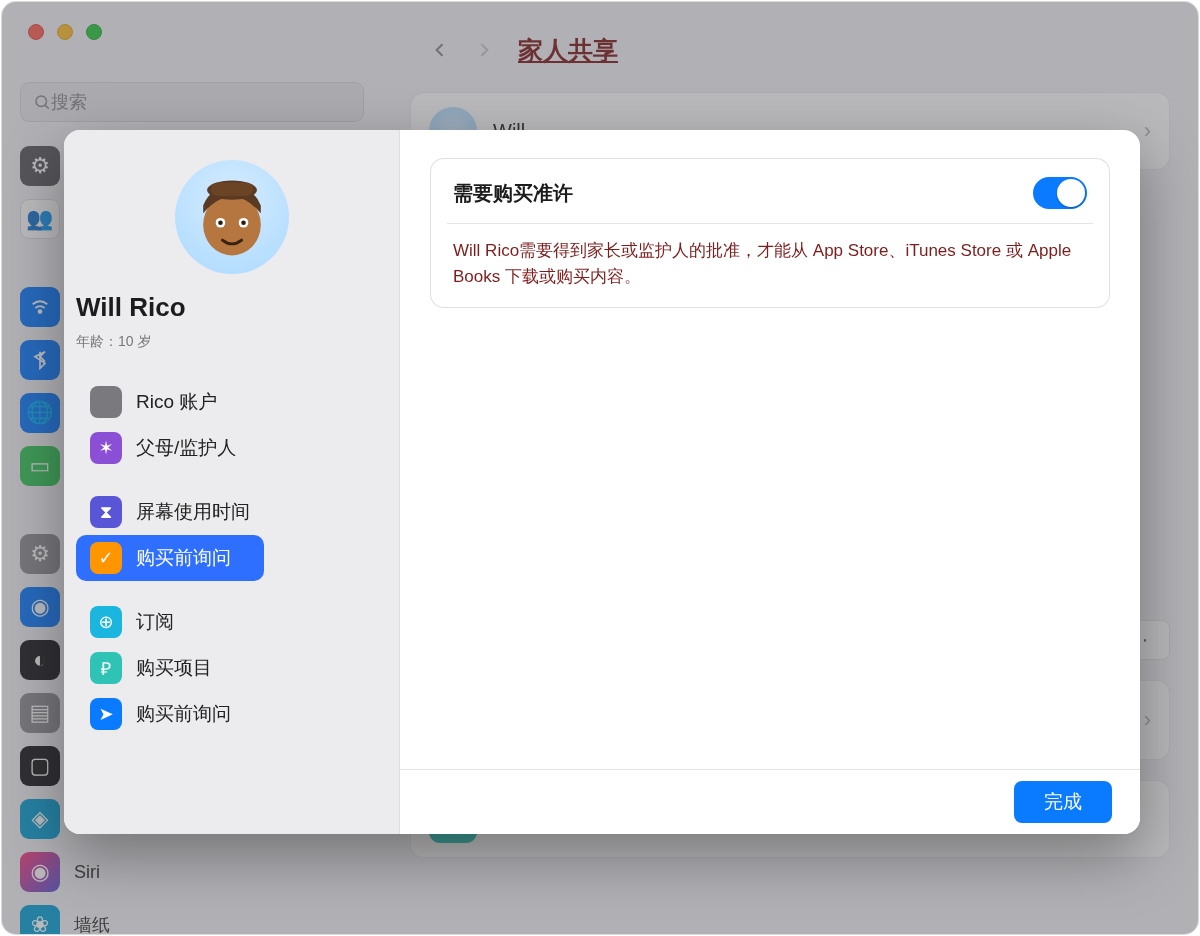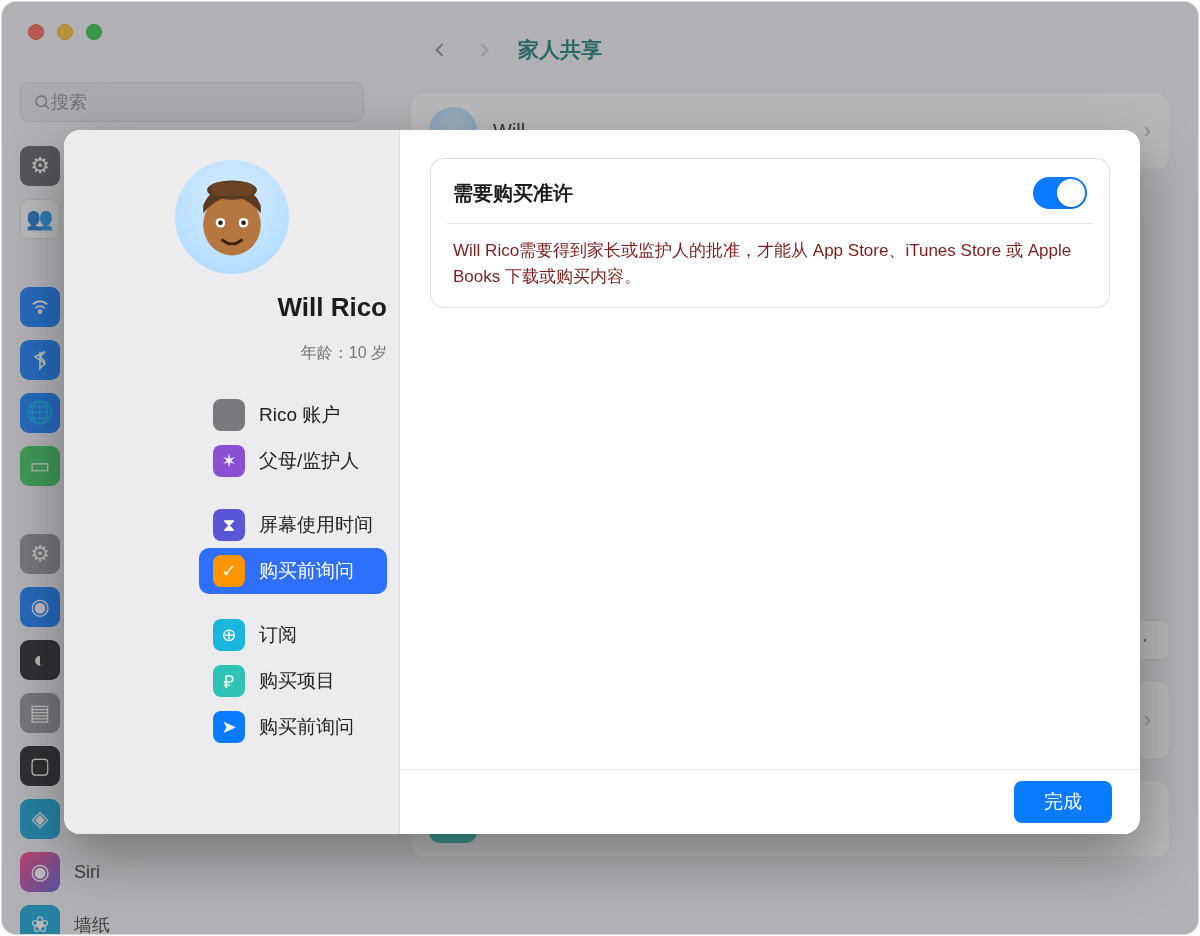--- a/index.html
+++ b/index.html
@@ -17,38 +17,38 @@
 .bg-sidebar { position: absolute; top: 60px; left: 0; width: 380px; bottom: 0; padding: 20px 18px; }
 .search { display: flex; align-items: center; gap: 0; background: rgba(0,0,0,.04); border: 1px solid rgba(0,0,0,.08); border-radius: 9px; height: 40px; padding: 0 12px; color: #8a8a8e; font-size: 18px; }
 .sicons { margin-top: 24px; display: flex; flex-direction: column; gap: 13px; }
 .sicon { width: 40px; height: 40px; border-radius: 9px; display: flex; align-items: center; justify-content: center; color: #fff; font-size: 22px; }
 .srow { display: flex; align-items: center; gap: 14px; color: #333; font-size: 18px; }
 
 
 .bg-main { position: absolute; top: 14px; left: 380px; right: 0; bottom: 0; padding: 14px 28px; }
 .header { display: flex; align-items: center; gap: 24px; height: 40px; margin-bottom: 22px; margin-left: 20px; }
 .chev { width: 20px; height: 20px; color: #8a8a8e; }
-.htitle { font-size: 21px; font-weight: 700; color: #0f766e; }
+.htitle { font-size: 25px; font-weight: 700; color: #7f1d1d; text-decoration: underline; }
 .card { background: #fff; border: 1px solid rgba(0,0,0,.08); border-radius: 14px; padding: 14px 18px; margin-bottom: 20px; }
 .cardrow { display: flex; align-items: center; gap: 16px; min-height: 48px; }
 .cardrow .name { font-size: 20px; color: #222; }
 .cardsub { font-size: 16px; color: #7a7a7e; margin-top: 2px; }
 .bigico { width: 48px; height: 48px; border-radius: 11px; display: flex; align-items: center; justify-content: center; color: #fff; font-size: 26px; }
 .growspacer { flex: 1; }
 .chevr { color: #b7b7bb; font-size: 22px; }
 .more { background:#fff; border:1px solid rgba(0,0,0,.1); border-radius:8px; width:60px; height:40px; display:flex; align-items:center; justify-content:center; color:#555; font-size:18px; letter-spacing:2px; margin-left:auto; }
 
 .dim-overlay { position: absolute; inset: 0; background: rgba(80,80,85,.40); }
 
 
 .sheet { position: absolute; top: 128px; left: 62px; width: 1076px; height: 704px; background: #fff; border-radius: 16px; box-shadow: 0 22px 60px rgba(0,0,0,.35); display: flex; overflow: hidden; }
-.sheet-sb { width: 336px; background: #ececef; border-right: 1px solid rgba(0,0,0,.06); display: flex; flex-direction: column; align-items: flex-end; padding: 30px 12px 18px; }
+.sheet-sb { width: 336px; background: #ececef; border-right: 1px solid rgba(0,0,0,.06); display: flex; flex-direction: column; align-items: flex-start; padding: 30px 12px 18px; }
 .avatar-wrap { align-self: center; width: 114px; height: 114px; border-radius: 50%; background: radial-gradient(circle at 50% 35%, #d6ecff 0%, #aad9ff 100%); display:flex; align-items:center; justify-content:center; }
 .personname { text-align: center; font-size: 26px; font-weight: 600; color: #1c1c1e; margin-top: 18px; }
-.personage { text-align: center; font-size: 16px; color: #777; margin-top: 20px; }
+.personage { text-align: center; font-size: 14px; color: #777; margin-top: 10px; }
 .sblist { margin-top: 28px; display: flex; flex-direction: column; }
 .sbgroup { margin-bottom: 18px; }
 .sbitem { display: flex; align-items: center; gap: 14px; height: 46px; padding: 0 14px; border-radius: 10px; font-size: 19px; color: #222; }
 .sbitem.selected { background: #2f6fff; color: #fff; }
 .sbitem.selected .sbic { }
 .sbic { width: 32px; height: 32px; border-radius: 8px; display:flex; align-items:center; justify-content:center; color:#fff; font-size:18px; }
 
 .sheet-main { flex: 1; display: flex; flex-direction: column; }
 .sheet-body { flex: 1; padding: 28px 30px; }
 .setting-card { background: #fff; border: 1px solid rgba(0,0,0,.12); border-radius: 14px; padding: 18px 22px; }

